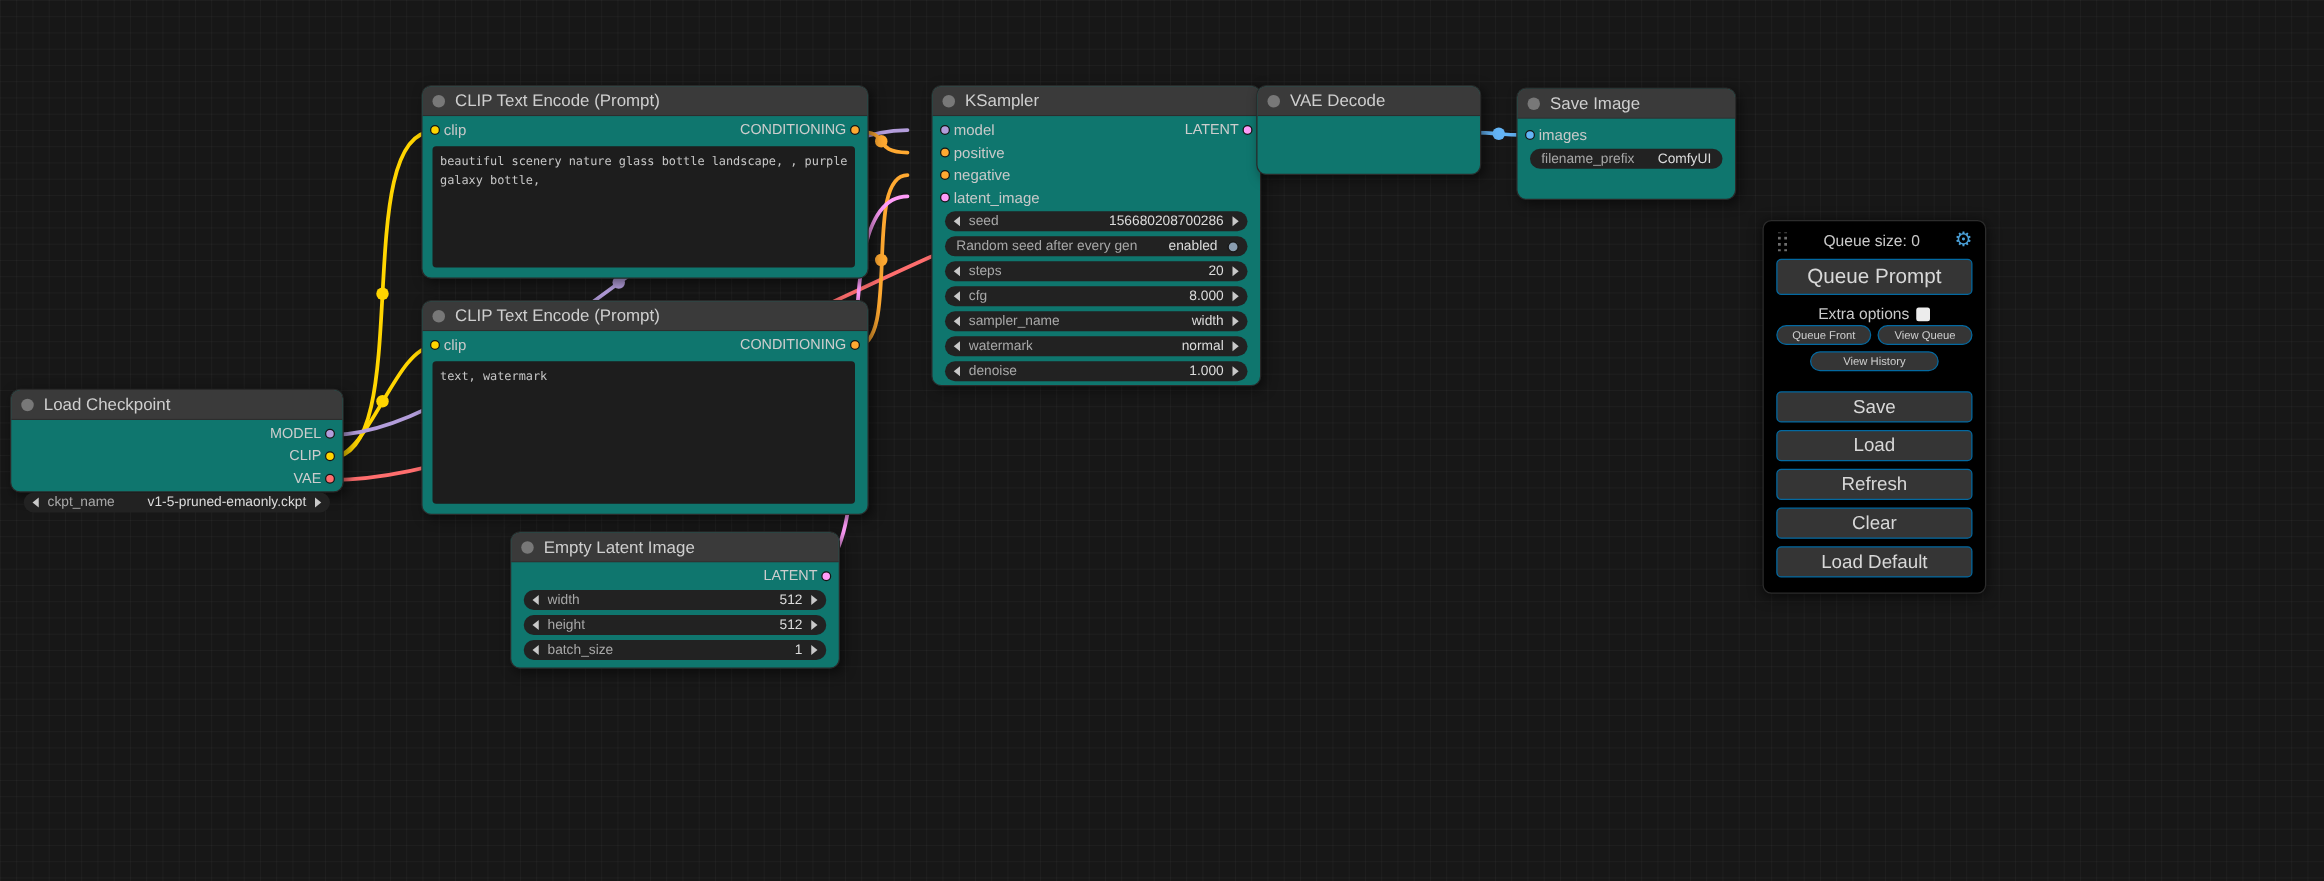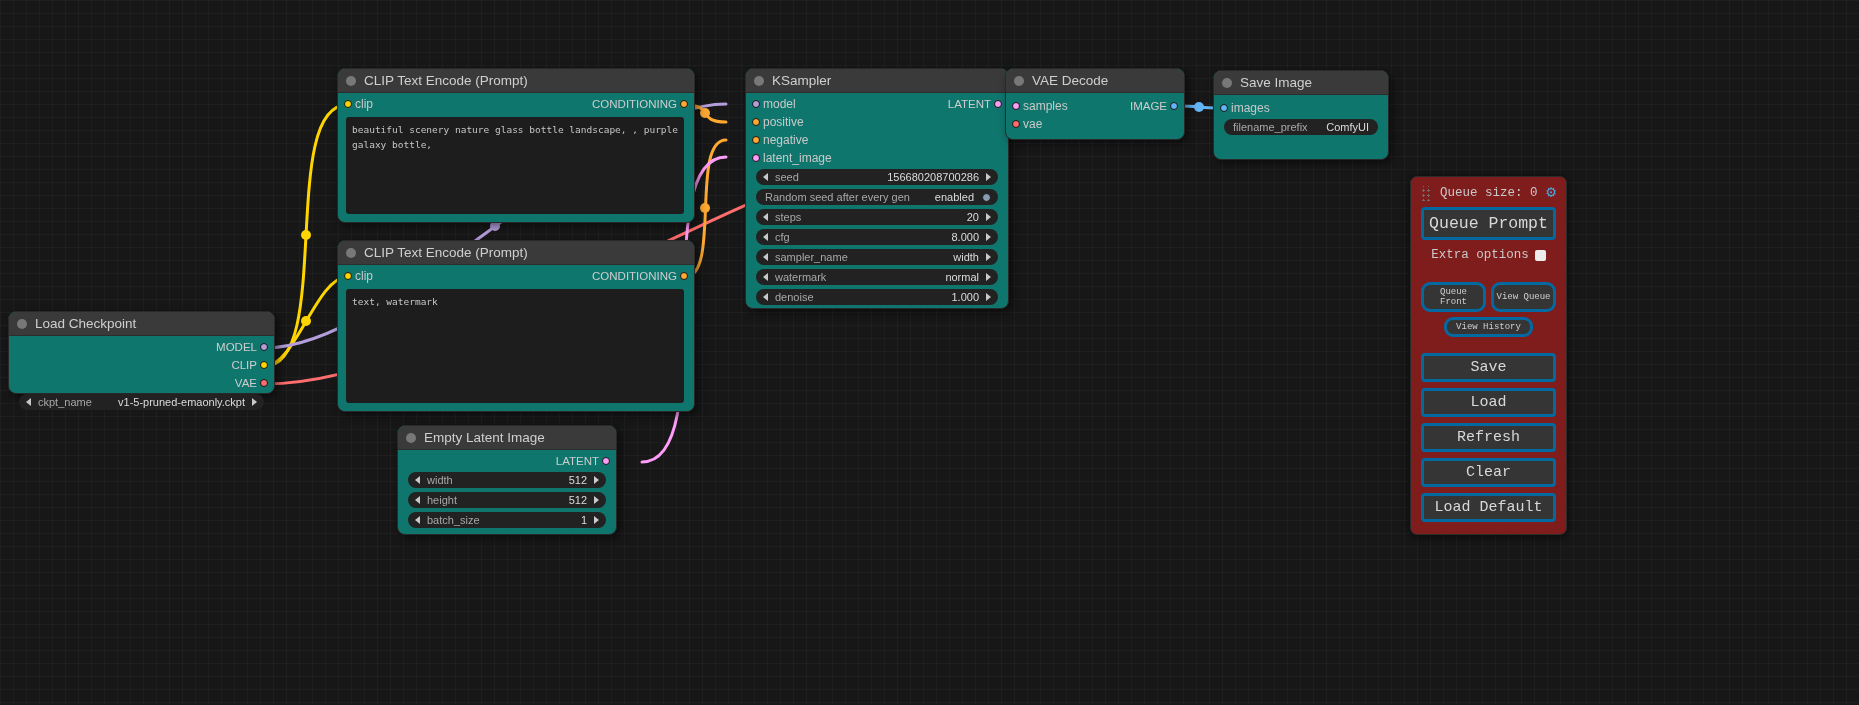--- a/index.html
+++ b/index.html
@@ -81,55 +81,54 @@
     color:#c6c6c6;
     font-family:"DejaVu Sans Mono", monospace;
     font-size:9.5px;
     line-height:1.6;
     padding:5px 6px;
     resize:none;
     overflow:hidden;
   }
 
   .menu-panel {
-    position:absolute; left:1410px; top:176px; width:157px;
-    background:#7f1d1d;
+    position:absolute; left:1410px; top:176px; width:179px;
+    background:#000000;
     border:1px solid #2c2c2c;
     border-radius:7px;
     box-shadow:0 2px 10px rgba(0,0,0,0.6);
     padding:6px 10px 12px;
     z-index:3;
-    font-family:Liberation Mono, monospace;
   }
   .menu-header { display:flex; align-items:center; height:20px; }
   .drag-handle {
     width:10px; height:15px; flex:none;
     background-image:radial-gradient(#6d6d6d 1.2px, transparent 1.4px);
     background-size:5px 5px;
     background-position:0 2px;
   }
   .queue-size { flex:1; text-align:center; font-size:12.5px; color:#c9c9c9; }
   .gear { font-size:16px; line-height:1; flex:none; cursor:pointer; }
   .btn {
     display:block; width:100%;
     background:#353535;
-    border:3px solid #0369a1;
+    border:1px solid #0369a1;
     border-radius:4px;
     color:#d8d8d8;
     font-family:inherit;
     font-size:15px;
     text-align:center;
     padding:3px 0;
     margin-top:6px;
     cursor:pointer;
   }
   .btn.big { font-size:16.5px; padding:4px 0; margin-top:4px; }
   .extra-row { display:flex; align-items:center; justify-content:center; gap:6px; margin-top:8px; font-size:12.5px; color:#c9c9c9; }
   .checkbox { width:11px; height:11px; background:#ececec; border-radius:2px; cursor:pointer; flex:none; }
-  .small-row { display:flex; gap:5px; margin-top:20px; }
+  .small-row { display:flex; gap:5px; margin-top:2px; }
   .btn.small { font-size:9px; padding:2px 0; border-radius:9px; margin-top:0; flex:1; color:#cfcfcf; }
   .btn.small-center { display:block; width:66%; margin:5px auto 2px; font-size:9px; padding:2px 0; border-radius:9px; color:#cfcfcf; }
 </style>
 </head>
 <body>
 
 <svg id="wires" width="1859" height="705">
   <g fill="none" stroke-width="3" stroke-linecap="round">
     <path d="M265,366 C333,366 279,105 347,105" stroke="#FFD500"></path>
     <path d="M265,366 C295,366 317,277 347,277" stroke="#FFD500"></path>
@@ -206,21 +205,21 @@
     <div class="slot-row">
       <span class="slot-dot in" style="background: rgb(255, 213, 0);"></span>
       <span class="in-label">clip</span>
       <span class="out-label">CONDITIONING</span>
       <span class="slot-dot out" style="background: rgb(255, 169, 49);"></span>
     </div>
   </div>
   <textarea class="prompt-text" style="height: 114px;" spellcheck="false">text, watermark</textarea>
 </div>
 
-<div class="node" style="left:397px; top:425px; width:220px; height:110px;">
+<div class="node" style="left:408px; top:425px; width:264px; height:110px;">
   <div class="node-title">
     <span class="collapse-dot"></span>
     <span class="title-text">Empty Latent Image</span>
   </div>
   <div class="slots">
     <div class="slot-row">
       <span class="out-label">LATENT</span>
       <span class="slot-dot out" style="background: rgb(255, 156, 249);"></span>
     </div>
   </div>
@@ -309,32 +308,20 @@
     <span class="w-label">denoise</span>
     <span class="w-value">1.000</span>
     <span class="arrow right"></span>
   </div>
 </div>
 
 <div class="node" style="left:1005px; top:68px; width:180px; height:72px;">
   <div class="node-title">
     <span class="collapse-dot"></span>
     <span class="title-text">VAE Decode</span>
-  </div>
-  <div class="slots" style="padding-top:4px;">
-    <div class="slot-row">
-      <span class="slot-dot in" style="background: rgb(255, 156, 249);"></span>
-      <span class="in-label">samples</span>
-      <span class="out-label">IMAGE</span>
-      <span class="slot-dot out" style="background: rgb(100, 181, 246);"></span>
-    </div>
-    <div class="slot-row">
-      <span class="slot-dot in" style="background: rgb(255, 110, 110);"></span>
-      <span class="in-label">vae</span>
-    </div>
   </div>
 </div>
 
 <div class="node" style="left:1213px; top:70px; width:176px; height:90px;">
   <div class="node-title">
     <span class="collapse-dot"></span>
     <span class="title-text">Save Image</span>
   </div>
   <div class="slots" style="padding-top:4px;">
     <div class="slot-row">

